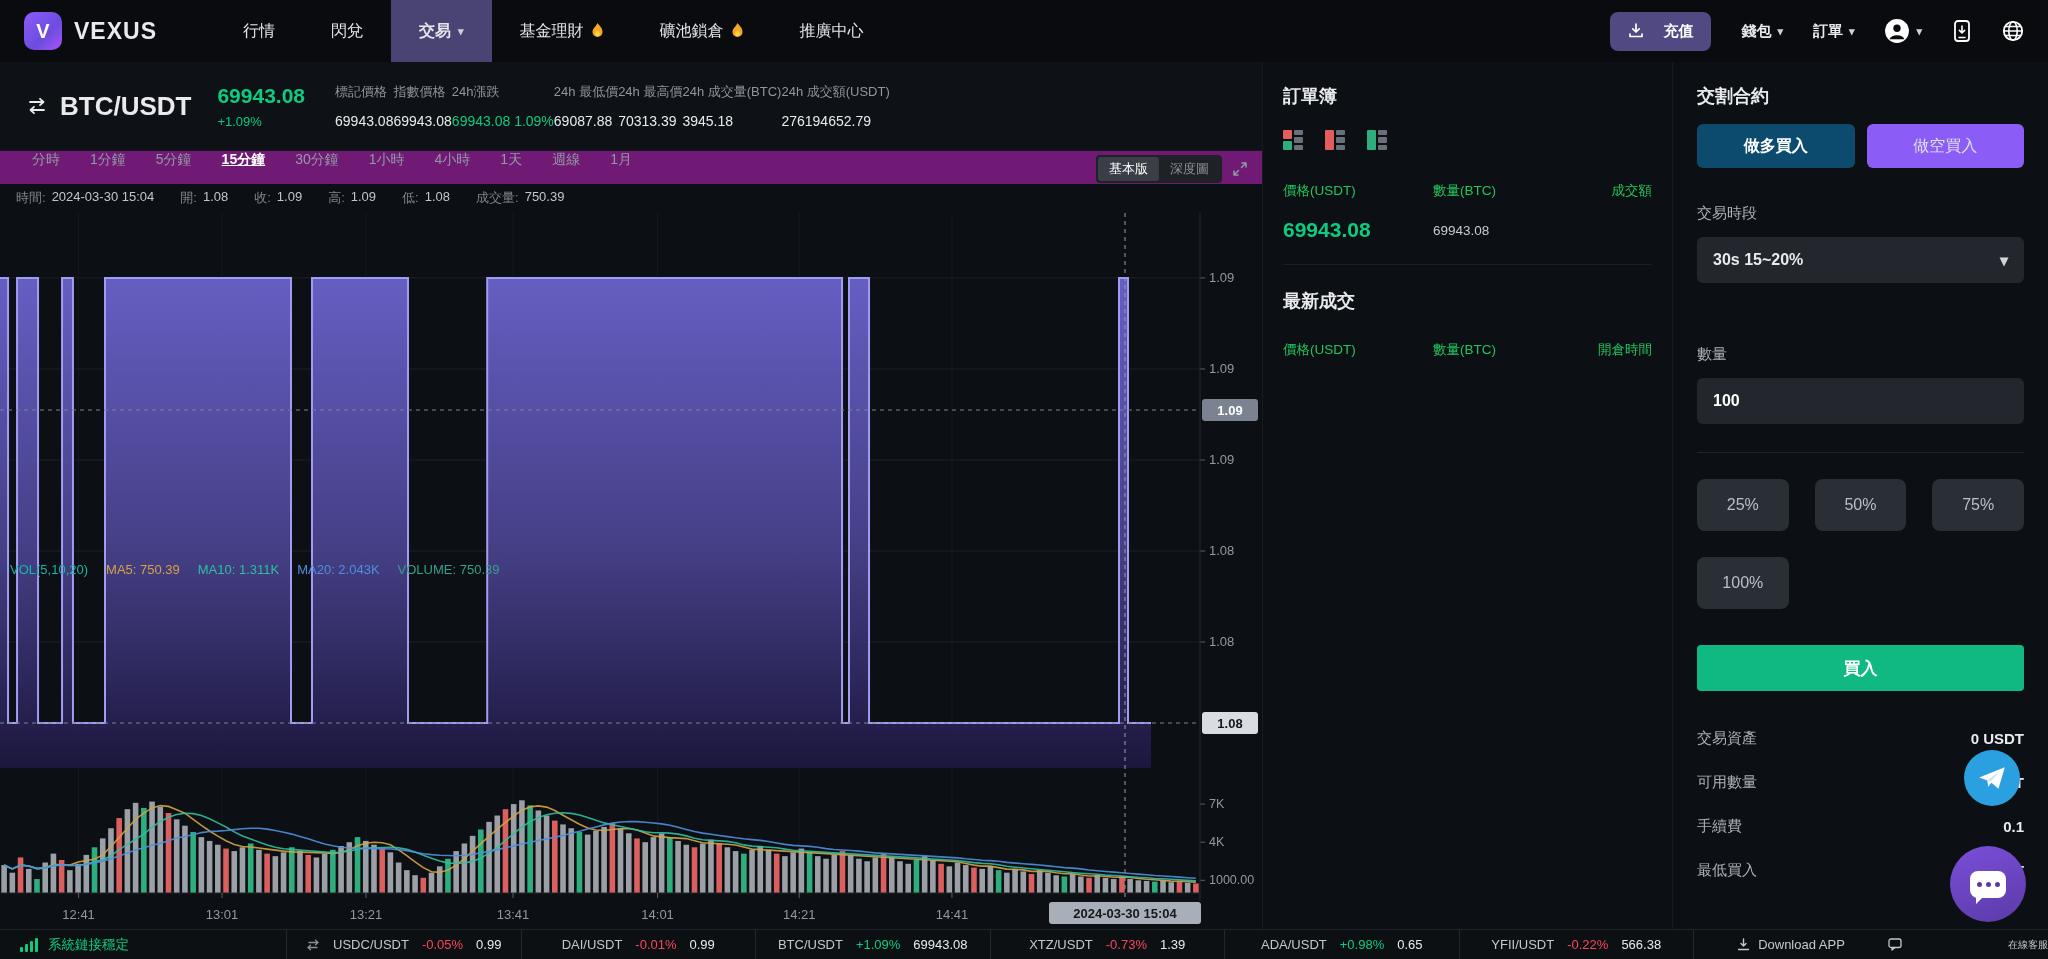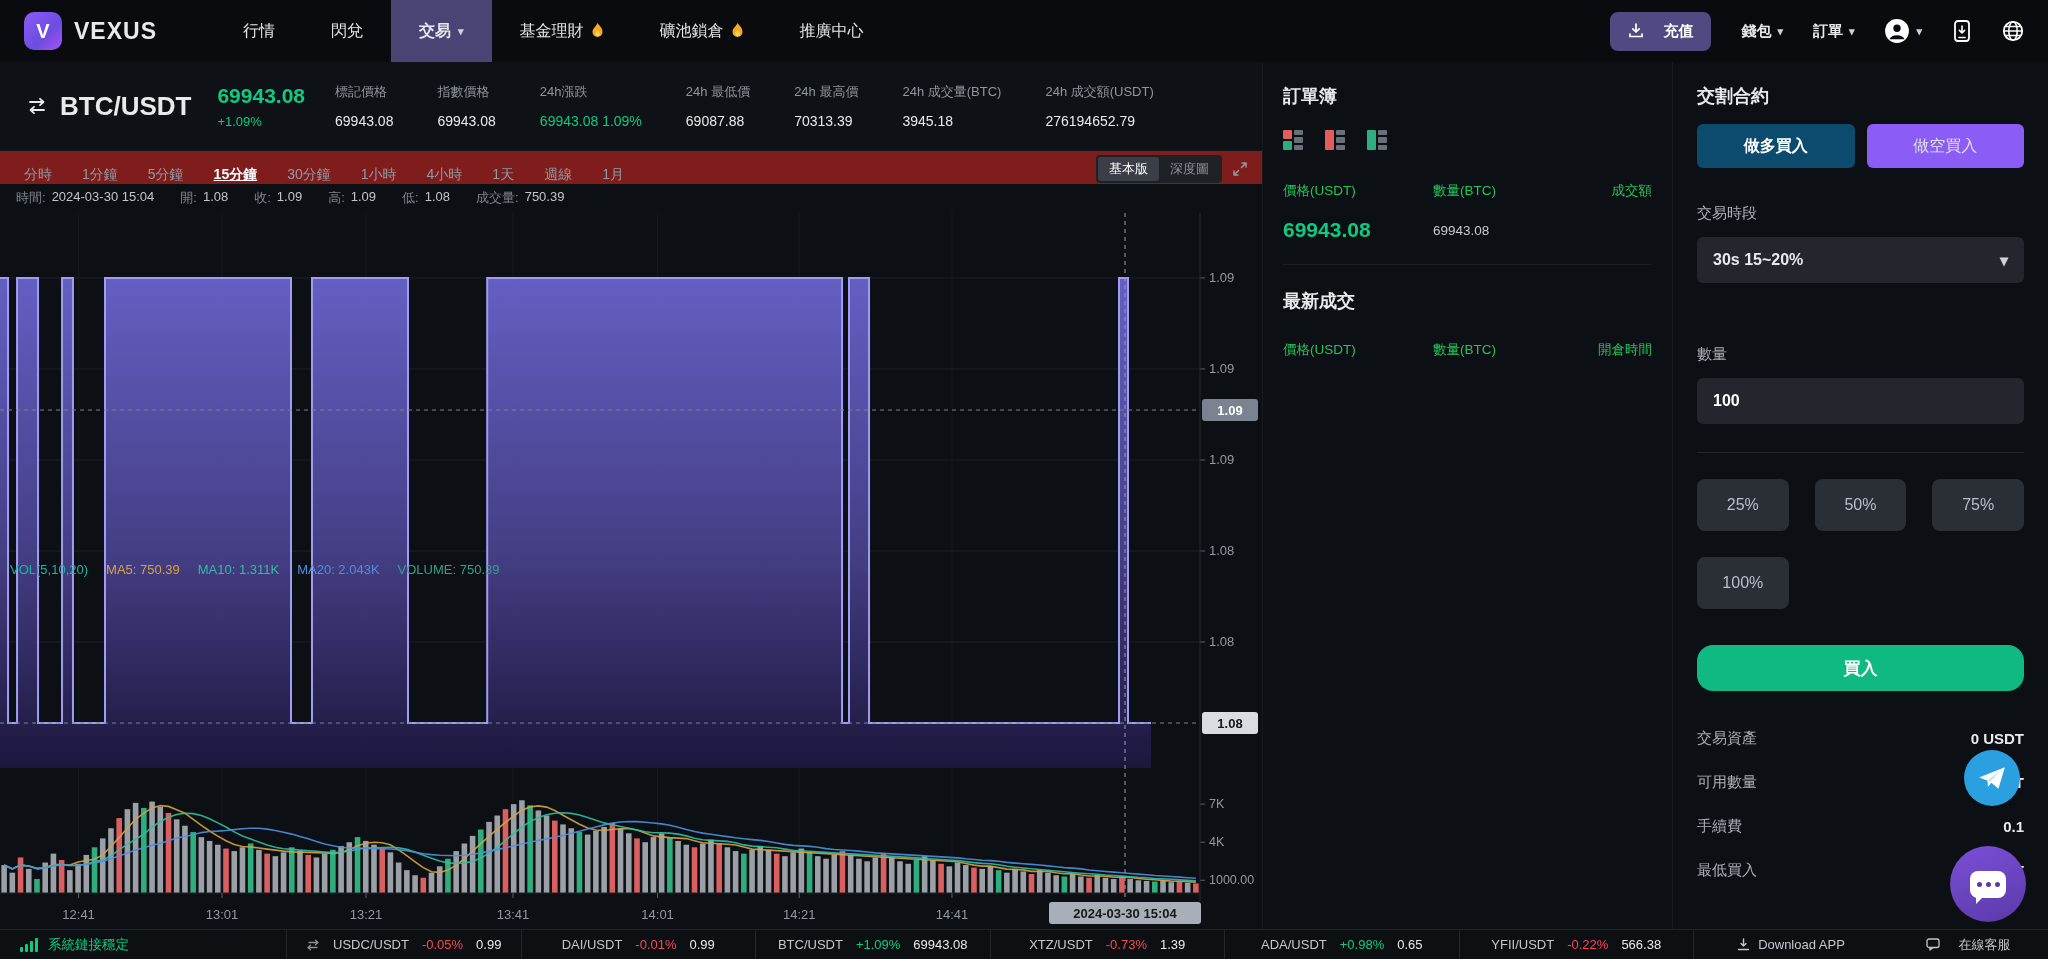--- a/index.html
+++ b/index.html
@@ -25,29 +25,29 @@
   .icon-btn { display:flex; align-items:center; cursor:pointer; }
 
   
   .pairbar { position:absolute; left:0; top:62px; width:1262px; height:88px; background:#0e1115;
     display:flex; align-items:center; padding:0 26px; }
   .pair-main { display:flex; align-items:center; gap:12px; cursor:pointer; }
   .pair-symbol { font-size:26px; font-weight:bold; }
   .pair-price-col { margin-left:26px; margin-right:30px; }
   .pair-price { color:#0ecb81; font-size:21px; font-weight:bold; }
   .pair-change { color:#0ecb81; font-size:13px; margin-top:6px; }
-  .stats { display:flex; gap:44px; }
+  .stats { display:flex; }
   .stat-col { display:flex; flex-direction:column; gap:12px; }
   [data-name="stat-label"] { font-size:13px; color:#8f969e; white-space:nowrap; }
   [data-name="stat-value"] { font-size:14px; color:#e8eaed; white-space:nowrap; }
   [data-name="stat-value"].up { color:#0ecb81; }
 
   
-  .toolbar { position:absolute; left:0; top:150px; width:1262px; height:34px; background:#7f1d1d;
-    border-top:1px solid #14171c; display:flex; align-items:flex-end; padding:0 24px; }
+  .toolbar { position:absolute; left:0; top:150px; width:1262px; height:34px; background:#701a75;
+    border-top:1px solid #14171c; display:flex; align-items:flex-start; padding:0 32px; }
   .tf-list { display:flex; gap:30px; }
   .tf { font-size:14px; color:#9299a3; cursor:pointer; white-space:nowrap; }
   .tf.active { color:#ffffff; font-weight:bold;text-decoration:underline; }
   .view-tabs { position:absolute; right:14px; top:4px; display:flex; align-items:center; gap:10px; }
   .pill-group { display:flex; background:#1e2126; border-radius:4px; padding:2px; }
   .pill { font-size:13px; padding:3px 11px; border-radius:3px; color:#8d949d; cursor:pointer; white-space:nowrap; }
   .pill.active { background:#3a3f47; color:#fff; }
 
   
   .ohlc-row { position:absolute; left:0; top:185px; width:1262px; height:26px; display:flex; gap:26px;
@@ -95,21 +95,21 @@
     align-items:center; justify-content:space-between; padding:0 16px; cursor:pointer; }
   .select-box span { font-size:16px; font-weight:bold; }
   .amount-label { margin-top:62px; }
   .amount-input { margin-top:14px; width:100%; height:46px; background:#23272d; border:none; border-radius:6px;
     color:#fff; font-size:16px; font-weight:bold; padding:0 16px; font-family:inherit; outline:none; }
   .tp-divider { border-bottom:1px solid #22262b; margin-top:28px; }
   .pct-grid { display:grid; grid-template-columns:1fr 1fr 1fr; gap:26px; margin-top:26px; }
   .pct-btn { height:52px; background:#2a2f36; border:none; border-radius:8px; color:#b9bfc6; font-size:16px;
     cursor:pointer; font-family:inherit; }
   .pct-row2 { margin-top:26px; display:grid; grid-template-columns:1fr 1fr 1fr; gap:26px; }
-  .buy-btn { margin-top:36px; width:100%; height:46px; background:#10b981; border:none; border-radius:16px;
+  .buy-btn { margin-top:36px; width:100%; height:46px; background:#10b981; border:none; border-radius:4px;
     color:#fff; font-size:17px; font-weight:bold; cursor:pointer; font-family:inherit; }
   .asset-rows { margin-top:38px; }
   .asset-row { display:flex; justify-content:space-between; align-items:center; margin-bottom:25px; }
   .asset-row .al { font-size:15px; color:#aab0b8; }
   .asset-row .av { font-size:15px; color:#e8eaed; font-weight:bold; }
 
   
   .float-tg { position:absolute; left:1964px; top:750px; width:56px; height:56px; border-radius:50%;
     background:#2ba0e0; display:flex; align-items:center; justify-content:center; z-index:20; cursor:pointer; }
   .float-chat { position:absolute; left:1950px; top:846px; width:76px; height:76px; border-radius:50%;
@@ -130,22 +130,22 @@
   .sig i { width:3px; background:#0ecb81; border-radius:1px; }
   .tk-pair { flex:1; display:flex; align-items:center; justify-content:center; gap:13px;
     border-left:1px solid #23272d; height:100%; cursor:pointer; }
   [data-name="ticker-pair-name"] { color:#c3c8ce; font-size:13px; }
   [data-name="ticker-pair-change"] { font-size:13px; }
   [data-name="ticker-pair-change"].up { color:#0ecb81; }
   [data-name="ticker-pair-change"].down { color:#f6465d; }
   [data-name="ticker-pair-price"] { color:#e8eaed; font-size:13px; }
   .tk-dl { width:195px; display:flex; align-items:center; justify-content:center; gap:8px;
     border-left:1px solid #23272d; height:100%; color:#c3c8ce; font-size:13px; cursor:pointer; }
-  .tk-cs { width:160px; display:flex; align-items:center; justify-content:center; gap:19px;
-    height:100%; color:#c3c8ce; font-size:13px; cursor:pointer; }
+  .tk-cs { width:160px; display:flex; align-items:center; justify-content:space-between; gap:19px;
+    height:100%; color:#c3c8ce; font-size:10px; cursor:pointer; }
 </style>
 </head>
 <body>
 
 <header class="topnav" data-name="top-navigation">
   <div class="brand" data-name="brand-logo">
     <div class="brand-icon" data-name="vexus-logo-icon">V</div>
     <div class="brand-name" data-name="brand-name">VEXUS</div>
   </div>
   <nav class="nav-items" data-name="main-menu">

